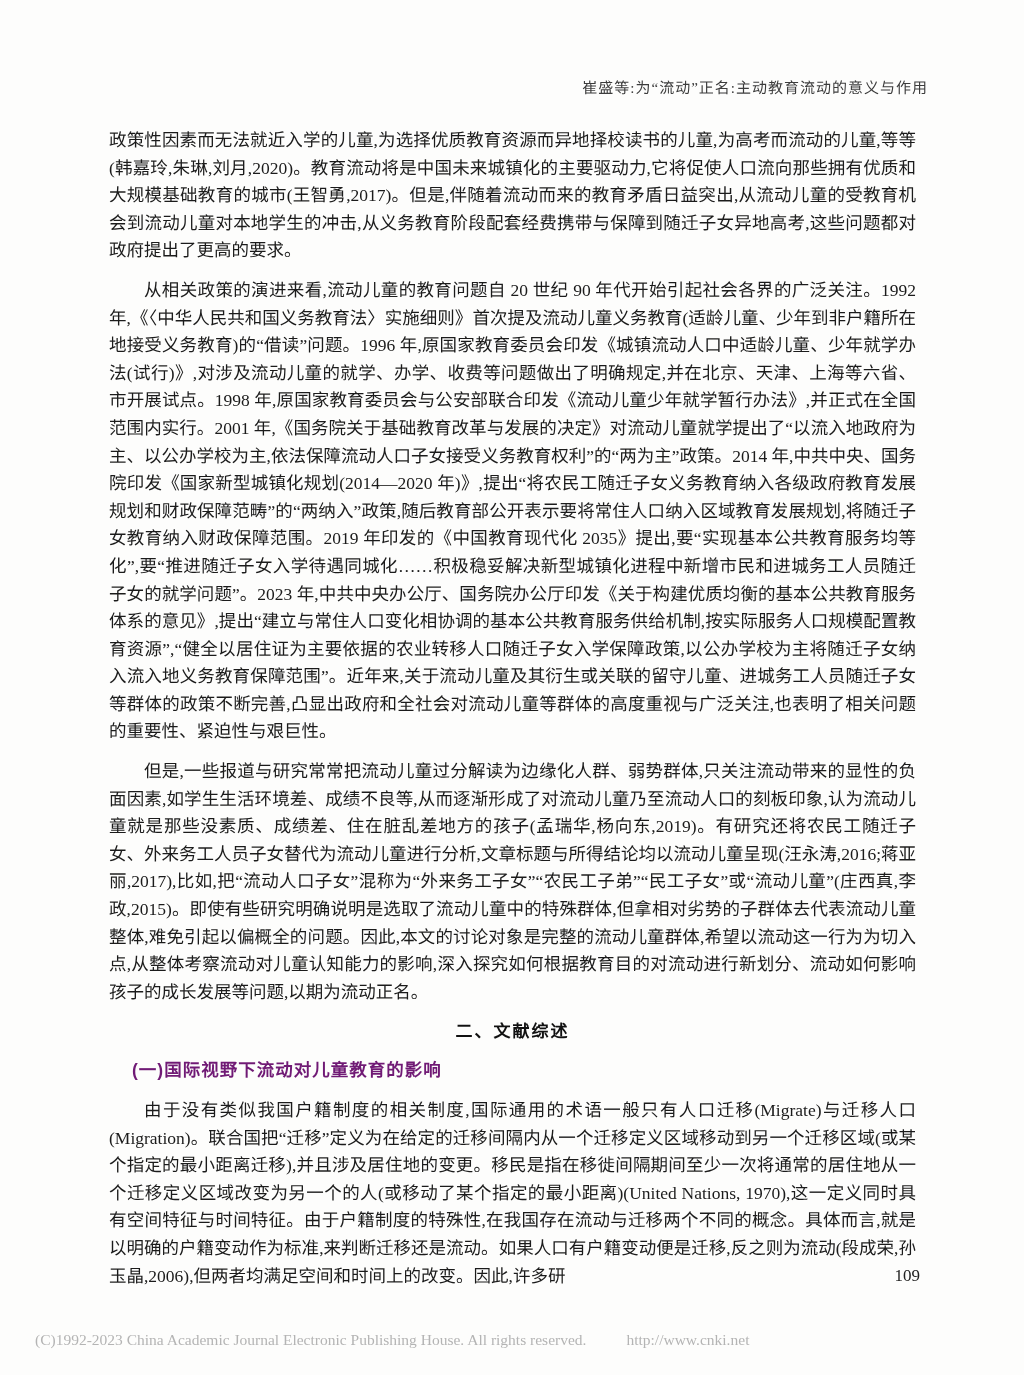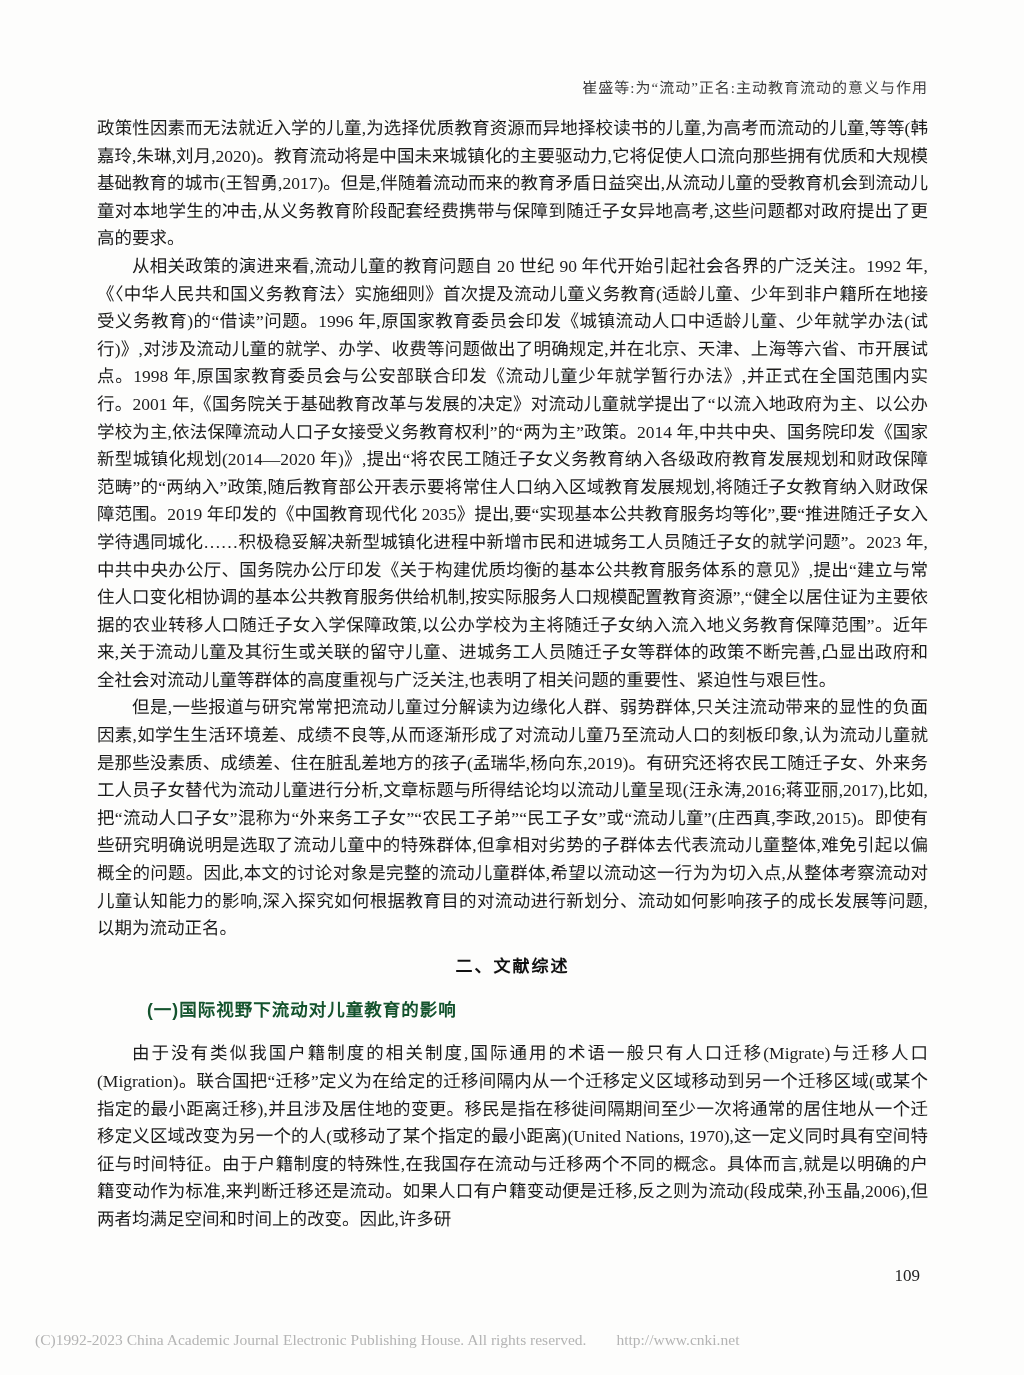--- a/index.html
+++ b/index.html
@@ -29,62 +29,62 @@
     position: absolute;
     top: 115px;
     left: 97px;
     width: 831px;
     font-size: 17.5px;
     line-height: 27.6px;
     text-align: justify;
     color: #1b1b1b;
   }
   p.para {
-    margin: 0;
+    margin: 12px;
     text-indent: 2em;
   }
   p.para.no-indent {
     text-indent: 0;
   }
   .section-heading {
     margin: 10px 0 9px 0;
     text-align: center;
     font-family: "Liberation Sans", "DejaVu Sans", sans-serif;
     font-size: 17px;
     font-weight: 700;
     letter-spacing: 2px;
     color: #111111;
   }
   .subsection-heading {
-    margin: 15px;
+    margin: 0;
     text-indent: 2em;
     font-family: "Liberation Sans", "DejaVu Sans", sans-serif;
     font-size: 17.5px;
     font-weight: 700;
     line-height: 30px;
     letter-spacing: 1px;
-    color: #14532d;
+    color: #701a75;
   }
   .page-number {
     position: absolute;
     top: 1266px;
     right: 104px;
     font-size: 17px;
     color: #222222;
   }
   .footer {
     position: absolute;
     left: 35px;
     bottom: 26px;
     font-size: 15.5px;
     color: #b4b4b4;
     white-space: nowrap;
   }
   .footer .footer-url {
-    margin-left: 30px;
+    margin-left: 40px;
   }
 </style>
 </head>
 <body>
 
 <div class="page">
 
   <div class="running-header">崔盛等:为“流动”正名:主动教育流动的意义与作用</div>
 
   <main class="content">

